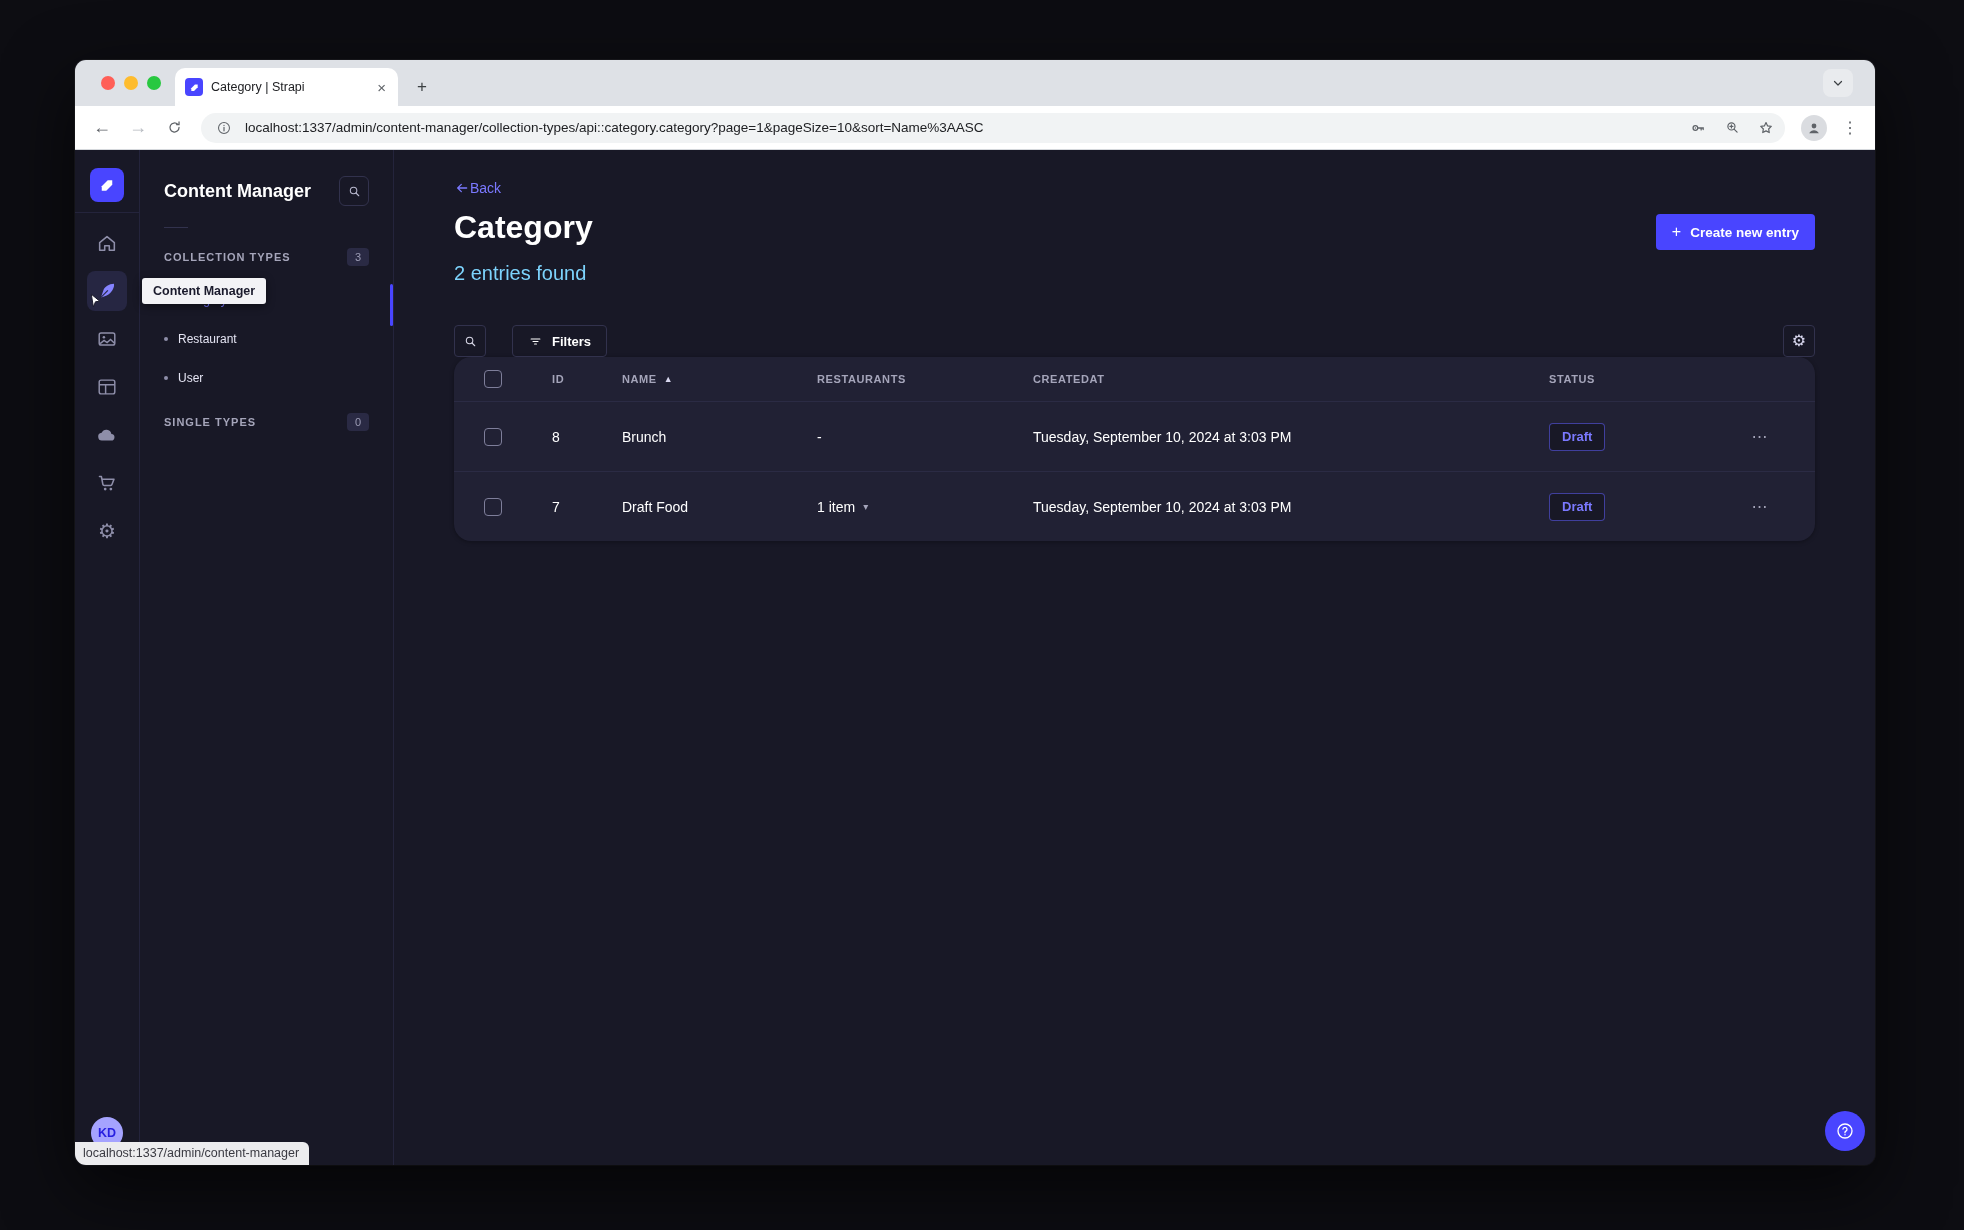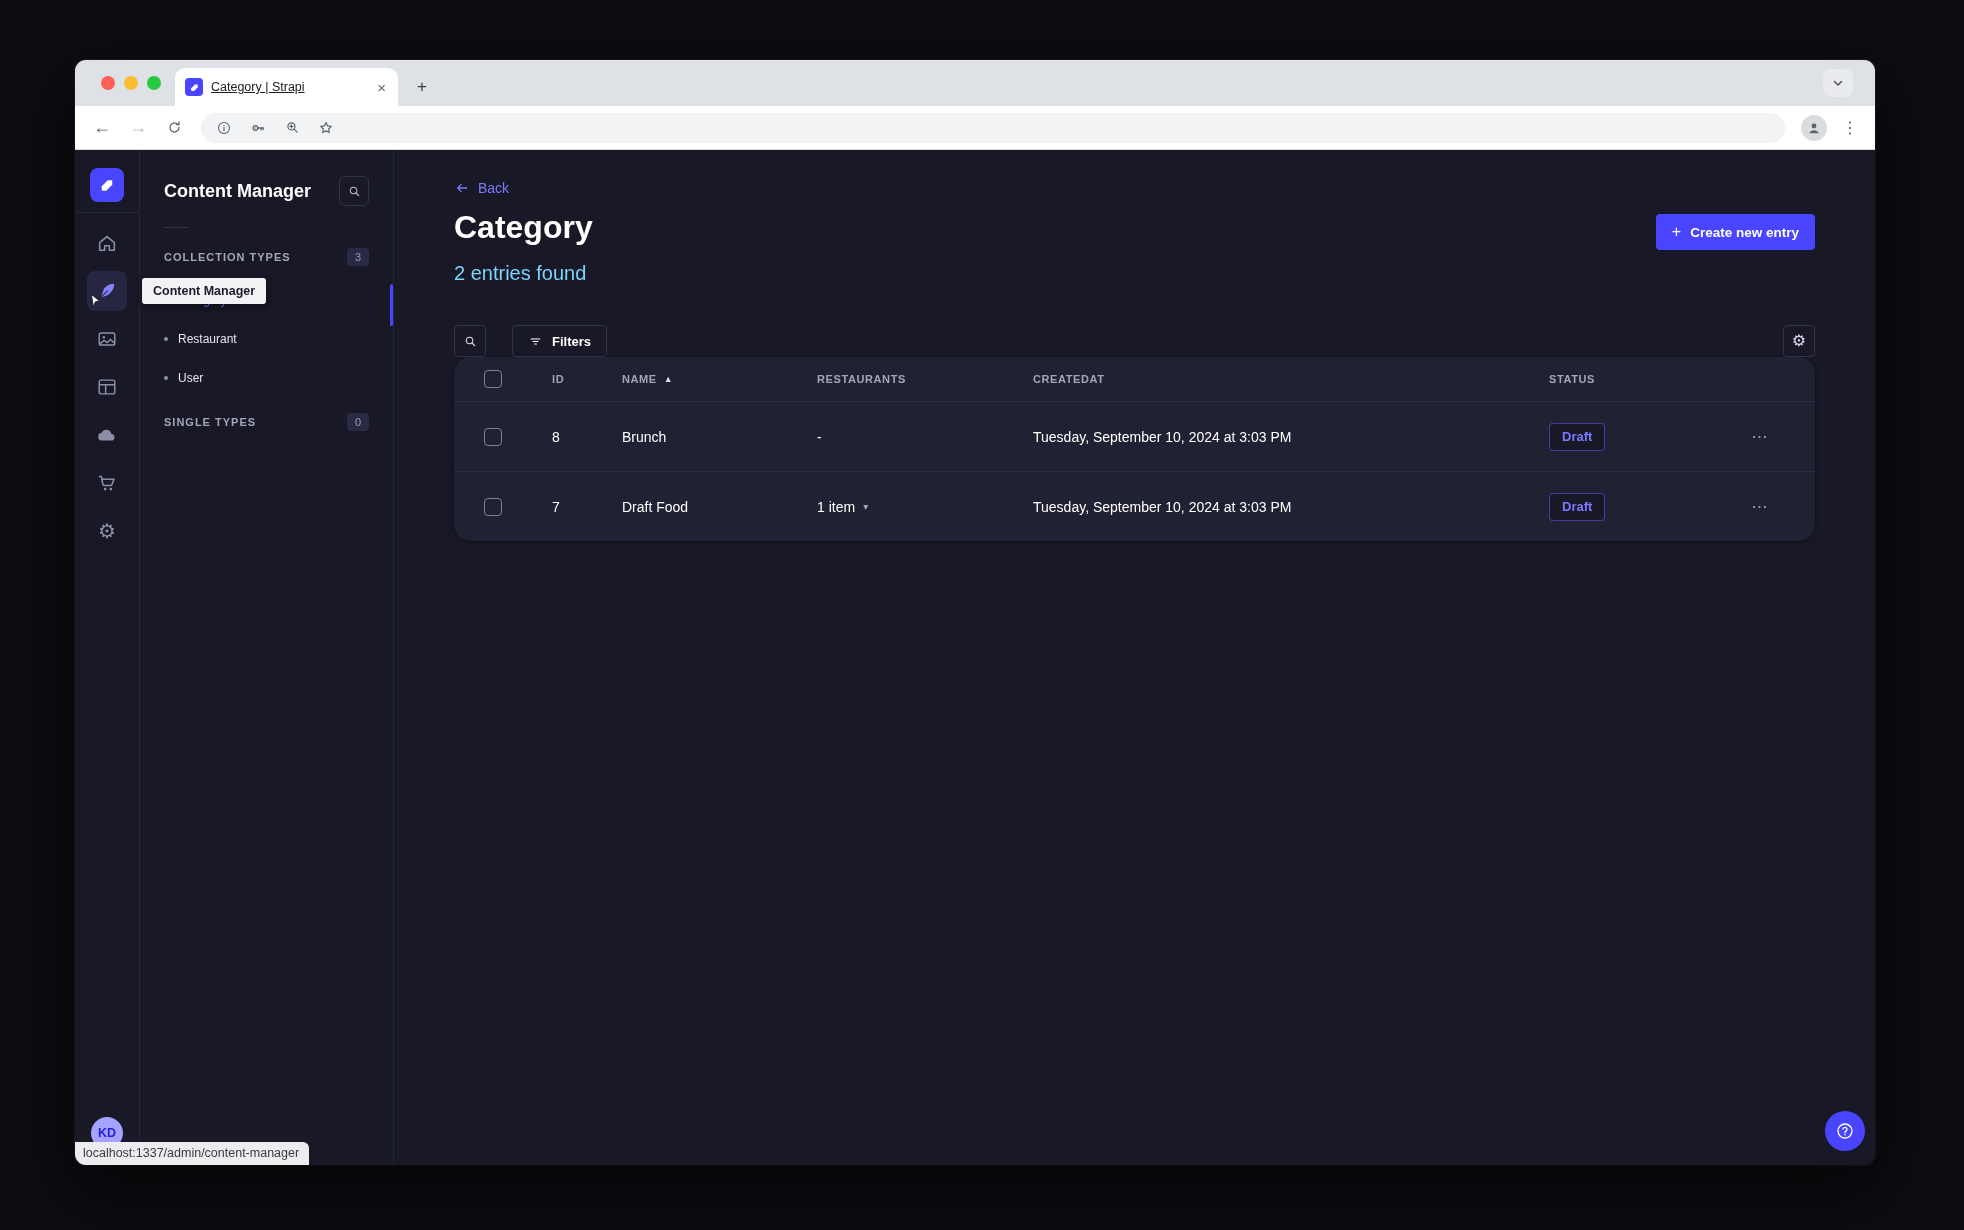--- a/index.html
+++ b/index.html
@@ -12,21 +12,21 @@
             box-shadow:0 24px 70px rgba(0,0,0,.65), 0 0 0 1px rgba(255,255,255,.06); }
 
   
   .tabstrip { height:46px; background:#dee1e6; display:flex; align-items:flex-end; position:relative; }
   .lights { position:absolute; left:26px; top:16px; display:flex; gap:9px; }
   .light { width:14px; height:14px; border-radius:50%; }
   .tab { margin-left:100px; width:223px; height:38px; background:#fff;
          border-radius:10px 10px 0 0; display:flex; align-items:center; padding:0 10px; gap:8px; }
   .favicon { width:18px; height:18px; border-radius:4px; background:#4945ff;
              display:flex; align-items:center; justify-content:center; flex:none; }
-  .tab-title { font-size:12.5px; color:#202124; flex:1; white-space:nowrap; overflow:hidden;text-decoration:underline; }
+  .tab-title { font-size:12.5px; color:#202124; flex:1; white-space:nowrap; overflow:hidden; }
   .tab-close { font-size:15px; color:#5f6368; cursor:default; padding:0 2px; }
   .newtab-btn { width:28px; height:28px; margin:0 0 5px 10px; border-radius:50%;
                 display:flex; align-items:center; justify-content:center;
                 font-size:17px; color:#3c4043; }
   .tabsearch-btn { position:absolute; right:22px; top:9px; width:30px; height:28px;
                    background:#e9ebee; border-radius:8px; display:flex; align-items:center; justify-content:center; }
 
   
   .toolbar { height:44px; background:#ffffff; display:flex; align-items:center;
              padding:0 12px; gap:6px; border-bottom:1px solid #d5d8dc; }
@@ -73,21 +73,21 @@
   .panel-items { list-style:none; margin-top:14px; }
   .panel-item { height:39px; display:flex; align-items:center; gap:10px; font-size:12px; color:#e4e4f3; }
   .bullet { width:4px; height:4px; border-radius:50%; background:#8e8ea9; flex:none; }
   .panel-item.active { color:#7b79ff; }
   .panel-item.active .bullet { background:#7b79ff; }
   .active-bar { position:absolute; right:0; top:134px; width:3px; height:42px;
                 background:#4945ff; border-radius:2px; }
 
   
   .main { flex:1; padding:30px 60px 0; min-width:0; }
-  .back-row { display:flex; align-items:center; gap:8px; color:#7b79ff; font-size:14px; }
+  .back-row { display:flex; align-items:center; color:#7b79ff; font-size:14px; }
   .header-row { display:flex; align-items:flex-start; justify-content:space-between; margin-top:14px; }
   .page-title { font-size:32px; font-weight:bold; color:#fff; line-height:1.1; }
   .subtitle { font-size:20px; color:#7dd3fc; margin-top:12px; }
   .create-btn { height:36px; background:#4945ff; border:none; border-radius:4px; color:#fff;
                 font-size:13.5px; font-weight:bold; display:flex; align-items:center; gap:9px;
                 padding:0 16px; font-family:inherit; margin-top:4px; }
   .create-plus { font-size:16px; font-weight:normal; }
   .action-bar { display:flex; align-items:center; gap:26px; margin-top:40px; }
   .icon-btn { width:32px; height:32px; border:1px solid #32324d; border-radius:4px;
               background:transparent; display:flex; align-items:center; justify-content:center; }
@@ -161,20 +161,21 @@
           <path d="M18.4 12a6.4 6.4 0 1 1-1.9-4.55M18.4 4.2v3.6h-3.6" fill="none" stroke="#5f6368" stroke-width="1.8" stroke-linecap="round"></path>
         </svg>
     </span>
     <div class="urlpill">
       <span class="pill-icon">
         <svg width="16" height="16" viewBox="0 0 24 24">
             <circle cx="12" cy="12" r="8.2" fill="none" stroke="#5f6368" stroke-width="1.6"></circle>
             <path d="M12 8v.2M12 11v5.2" stroke="#5f6368" stroke-width="1.8" stroke-linecap="round"></path>
           </svg>
       </span>
+      <span class="url-text">localhost:1337/admin/content-manager/collection-types/api::category.category?page=1&amp;pageSize=10&amp;sort=Name%3AASC</span>
       <span class="pill-icon">
         <svg width="18" height="18" viewBox="0 0 24 24">
             <circle cx="8.5" cy="12" r="3.1" fill="none" stroke="#5f6368" stroke-width="1.7"></circle>
             <circle cx="8.5" cy="12" r="0.9" fill="#5f6368"></circle>
             <path d="M11.6 12h7.6M16.2 12v2.6M18.9 12v2" fill="none" stroke="#5f6368" stroke-width="1.7" stroke-linecap="round"></path>
           </svg>
       </span>
       <span class="pill-icon">
         <svg width="17" height="17" viewBox="0 0 24 24">
             <circle cx="10.5" cy="10.5" r="5" fill="none" stroke="#5f6368" stroke-width="1.7"></circle>

